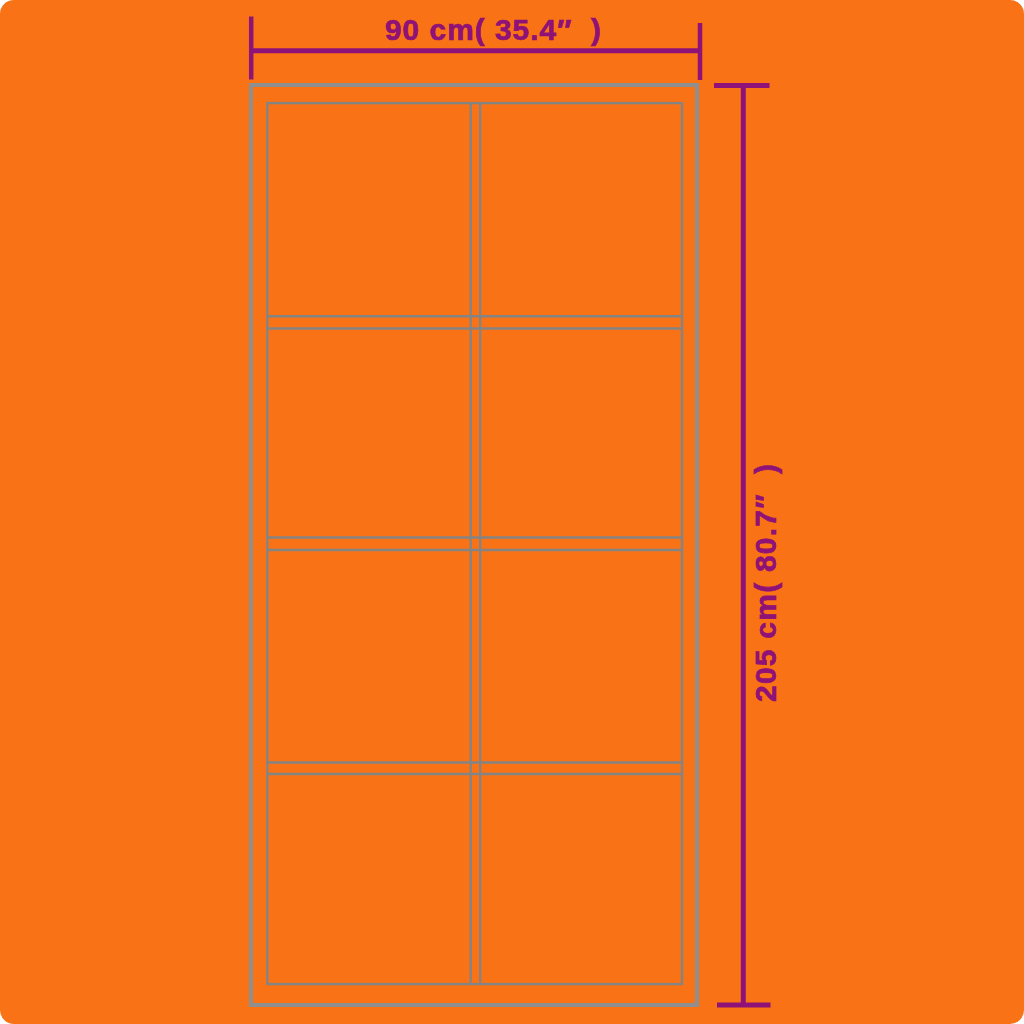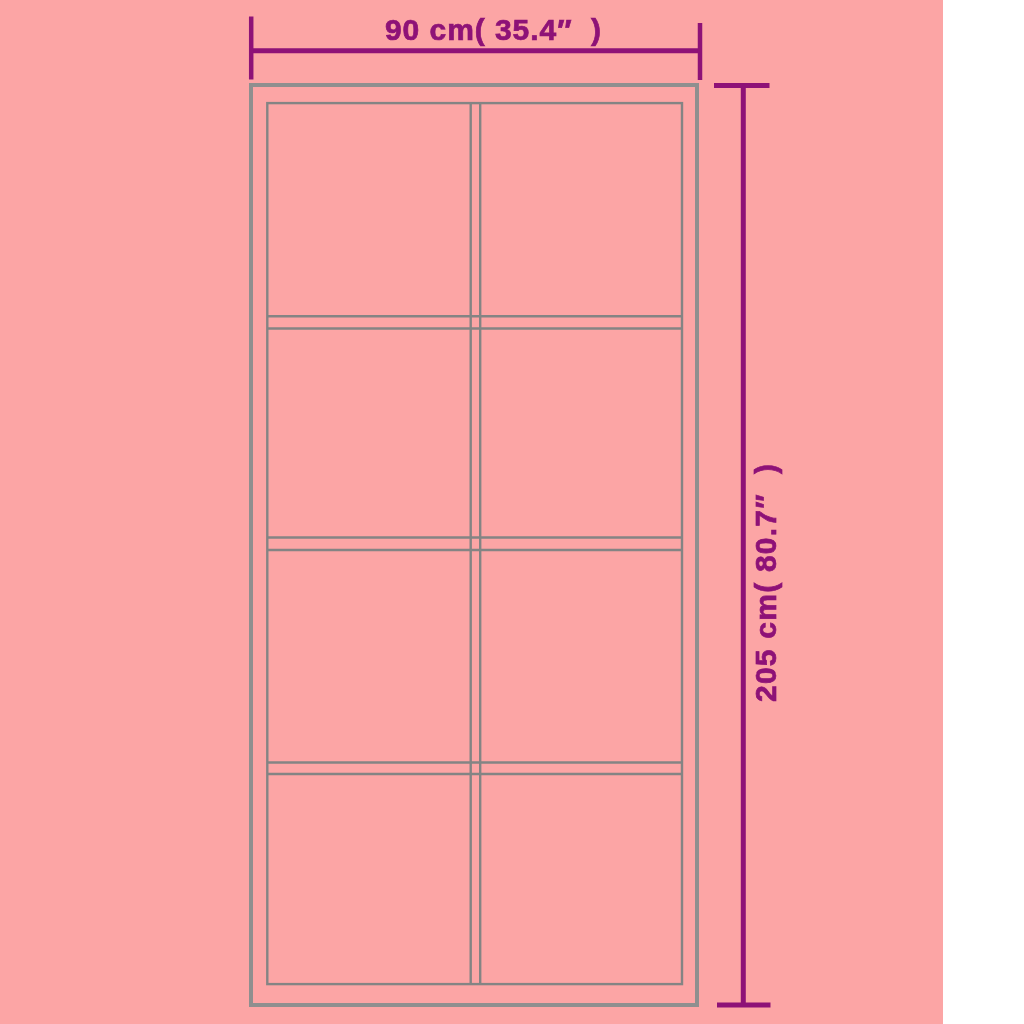--- a/index.html
+++ b/index.html
@@ -1,16 +1,16 @@
 <!DOCTYPE html>
 <html><head>
 <meta charset="utf-8">
 <style>
   html,body{margin:0;padding:0;background:#ffffff;}
-  #stage{position:relative;width:943px;height:1024px;background:#fca5a5;overflow:hidden;}
+  #stage{position:relative;width:1024px;height:1024px;background:#f97316;overflow:hidden;border-radius:14px;}
   svg{filter:blur(0.45px);}
   svg{display:block;}
   text{font-family:"Liberation Sans",sans-serif;font-weight:bold;fill:#8E1277;stroke:#8E1277;stroke-width:0.7;}
 </style>
 </head>
 <body>
 <div id="stage">
 <svg width="1024" height="1024" viewBox="0 0 1024 1024">
 
   <rect x="251" y="85" width="446" height="920" fill="none" stroke="#8F8F8F" stroke-width="4"></rect>

